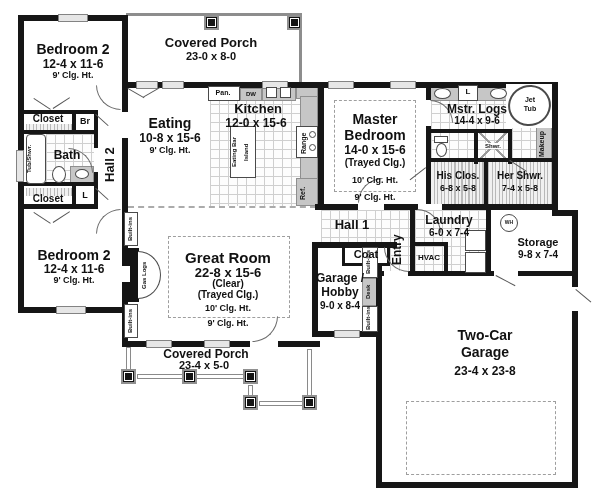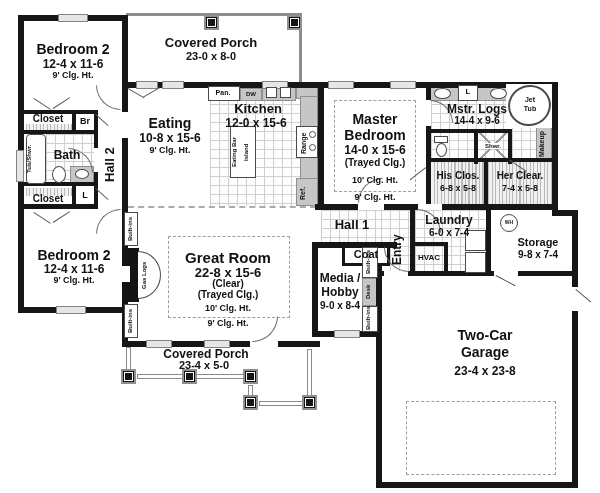--- a/index.html
+++ b/index.html
@@ -226,21 +226,21 @@
 
   <div class="lbl s12" style="left:477px;top:103px;">Mstr. Logs</div>
   <div class="lbl s10" style="left:477px;top:116px;">14-4 x 9-6</div>
   <div class="lbl s7" style="left:530px;top:96px;">Jet</div>
   <div class="lbl s7" style="left:530px;top:105px;">Tub</div>
   <div class="lbl s8" style="left:468px;top:88px;">L</div>
   <div class="lbl s6" style="left:493px;top:143px;background:#fff;padding:0 1px;">Shwr.</div>
 
   <div class="lbl s10" style="left:458px;top:171px;">His Clos.</div>
   <div class="lbl s9" style="left:458px;top:184px;">6-8 x 5-8</div>
-  <div class="lbl s10" style="left:520px;top:171px;">Her Clear.</div>
+  <div class="lbl s10" style="left:520px;top:171px;">Her Shwr.</div>
   <div class="lbl s9" style="left:520px;top:184px;">7-4 x 5-8</div>
 
   <div class="lbl s12" style="left:67px;top:149px;">Bath</div>
   <div class="lbl s10" style="left:48px;top:114px;">Closet</div>
   <div class="lbl s9" style="left:85px;top:117px;">Br</div>
   <div class="lbl s10" style="left:48px;top:194px;">Closet</div>
   <div class="lbl s9" style="left:85px;top:191px;">L</div>
 
   <div class="lbl s14" style="left:74px;top:248px;">Bedroom 2</div>
   <div class="lbl s12" style="left:74px;top:263px;">12-4 x 11-6</div>
@@ -249,21 +249,21 @@
   <div class="lbl s14" style="left:228px;top:250px;font-size:15px;">Great Room</div>
   <div class="lbl s13" style="left:228px;top:266px;">22-8 x 15-6</div>
   <div class="lbl s10" style="left:228px;top:279px;">(Clear)</div>
   <div class="lbl s10" style="left:228px;top:290px;">(Trayed Clg.)</div>
   <div class="lbl s9" style="left:228px;top:304px;">10' Clg. Ht.</div>
   <div class="lbl s9" style="left:228px;top:319px;">9' Clg. Ht.</div>
 
   <div class="lbl s13" style="left:352px;top:218px;">Hall 1</div>
   <div class="lbl s11" style="left:366px;top:249px;">Coat</div>
 
-  <div class="lbl s12" style="left:340px;top:272px;">Media /</div>
+  <div class="lbl s12" style="left:340px;top:272px;">Garage /</div>
   <div class="lbl s12" style="left:340px;top:286px;">Hobby</div>
   <div class="lbl s10" style="left:340px;top:301px;">9-0 x 8-4</div>
 
   <div class="lbl s8" style="left:429px;top:254px;">HVAC</div>
 
   <div class="lbl s12" style="left:449px;top:214px;">Laundry</div>
   <div class="lbl s10" style="left:449px;top:228px;">6-0 x 7-4</div>
 
   <div class="lbl s11" style="left:538px;top:237px;">Storage</div>
   <div class="lbl s10" style="left:538px;top:250px;">9-8 x 7-4</div>

